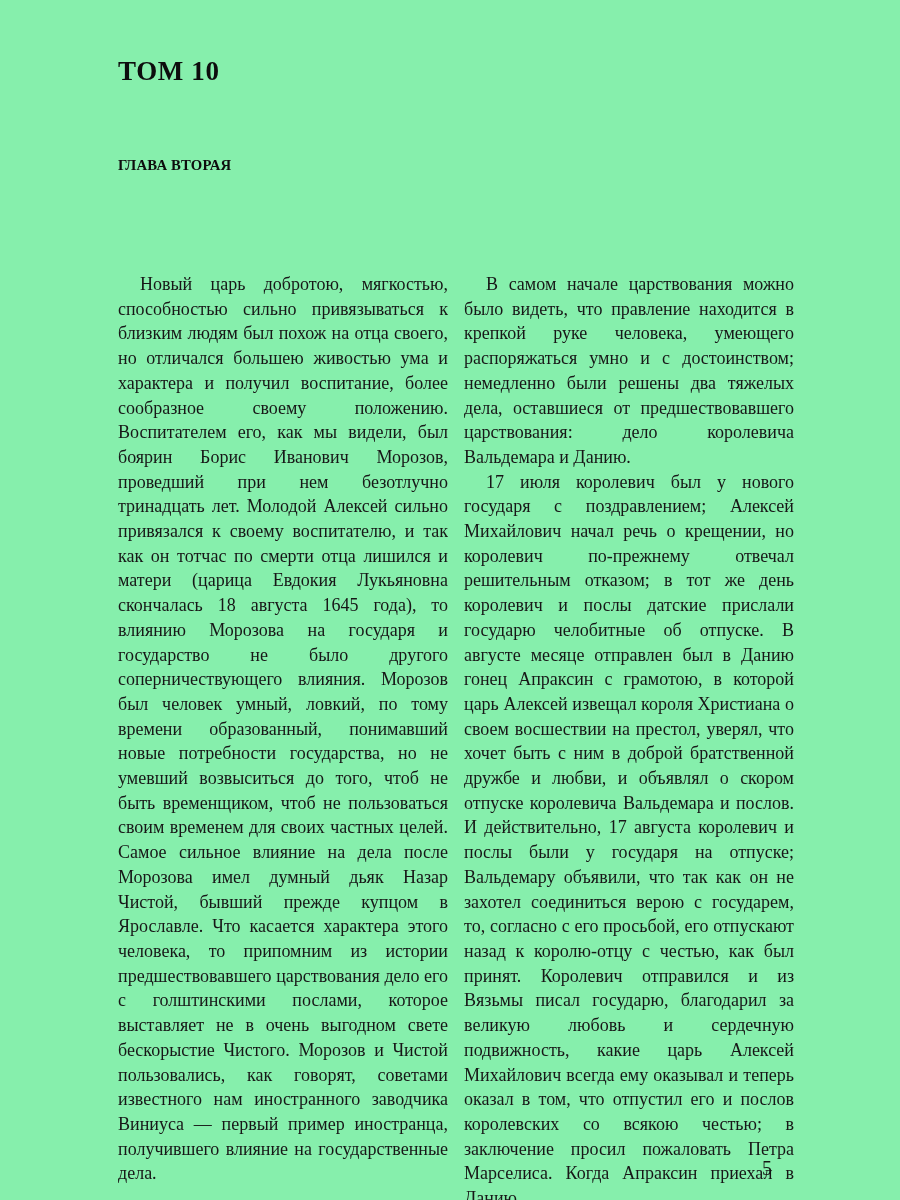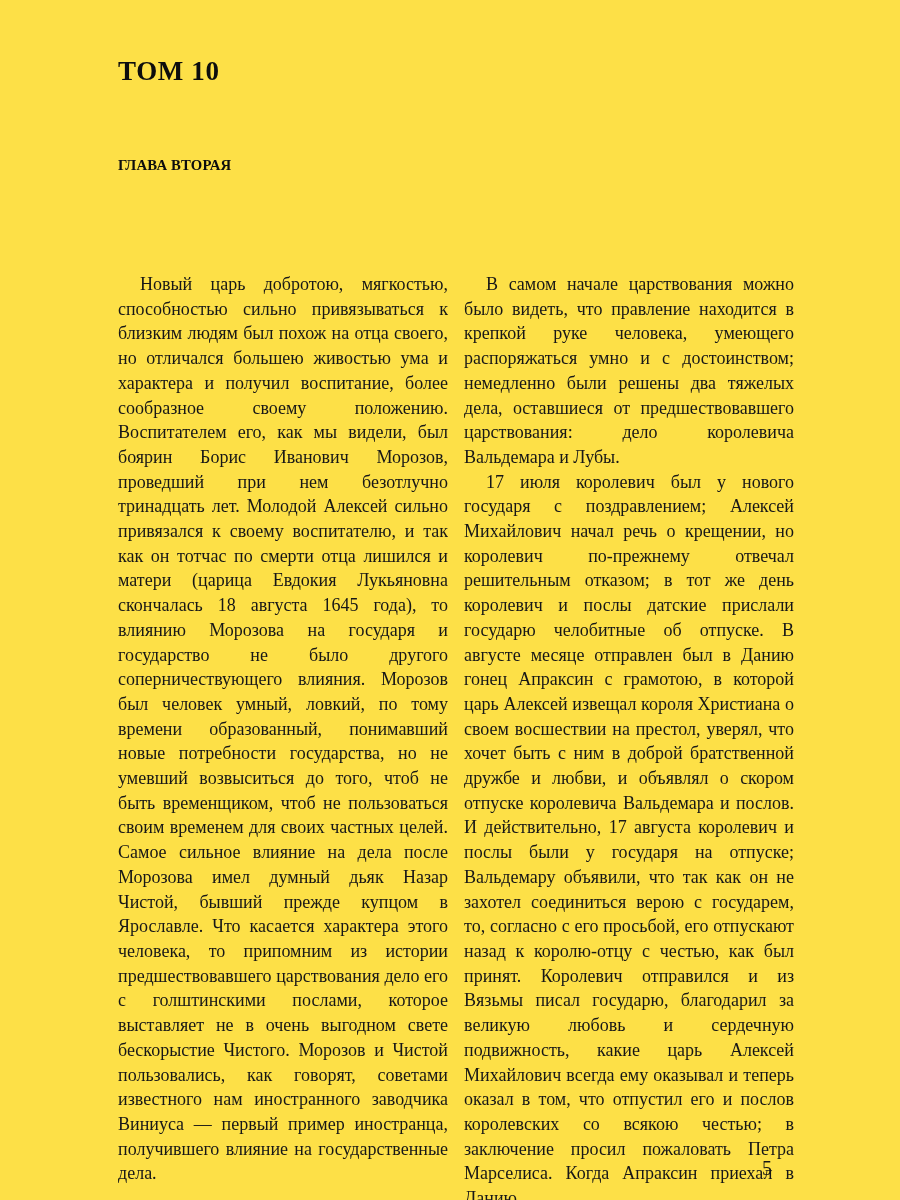--- a/index.html
+++ b/index.html
@@ -14,21 +14,21 @@
     font-family: "Liberation Serif", "DejaVu Serif", serif;
     color: #151515;
     overflow: hidden;
   }
 
   .page {
     position: absolute;
     left: 0; top: 0;
     width: 900px;
     height: 1200px;
-    background: #fde047;
+    background: #86efac;
   }
 
   .volume-title {
     position: absolute;
     left: 118px;
     top: 57px;
     font-size: 27px;
     font-weight: bold;
     letter-spacing: 0.6px;
     line-height: 1.1;
@@ -109,21 +109,21 @@
   <div class="chapter-label">ГЛАВА ВТОРАЯ</div>
 
 
   <div class="columns">
 
     <div class="col col-left">
       <p class="indent">Новый царь добротою, мягкостью, способностью сильно привязываться к близким людям был похож на отца своего, но отличался большею живостью ума и характера и получил воспитание, более сообразное своему положению. Воспитателем его, как мы видели, был боярин Борис Иванович Морозов, проведший при нем безотлучно тринадцать лет. Молодой Алексей сильно привязался к своему воспитателю, и так как он тотчас по смерти отца лишился и матери (царица Евдокия Лукьяновна скончалась 18 августа 1645 года), то влиянию Морозова на государя и государство не было другого соперничествующего влияния. Морозов был человек умный, ловкий, по тому времени образованный, понимавший новые потребности государства, но не умевший возвыситься до того, чтоб не быть временщиком, чтоб не пользоваться своим временем для своих частных целей. Самое сильное влияние на дела после Морозова имел думный дьяк Назар Чистой, бывший прежде купцом в Ярославле. Что касается характера этого человека, то припомним из истории предшествовавшего царствования дело его с голштинскими послами, которое выставляет не в очень выгодном свете бескорыстие Чистого. Морозов и Чистой пользовались, как говорят, советами известного нам иностранного заводчика Виниуса — первый пример иностранца, получившего влияние на государственные дела.</p>
     </div>
 
     <div class="col col-right">
-      <p class="indent">В самом начале царствования можно было видеть, что правление находится в крепкой руке человека, умеющего распоряжаться умно и с достоинством; немедленно были решены два тяжелых дела, оставшиеся от предшествовавшего царствования: дело королевича Вальдемара и Лубы.</p>
+      <p class="indent">В самом начале царствования можно было видеть, что правление находится в крепкой руке человека, умеющего распоряжаться умно и с достоинством; немедленно были решены два тяжелых дела, оставшиеся от предшествовавшего царствования: дело королевича Вальдемара и Данию.</p>
       <p class="indent">17 июля королевич был у нового государя с поздравлением; Алексей Михайлович начал речь о крещении, но королевич по-прежнему отвечал решительным отказом; в тот же день королевич и послы датские прислали государю челобитные об отпуске. В августе месяце отправлен был в Данию гонец Апраксин с грамотою, в которой царь Алексей извещал короля Христиана о своем восшествии на престол, уверял, что хочет быть с ним в доброй братственной дружбе и любви, и объявлял о скором отпуске королевича Вальдемара и послов. И действительно, 17 августа королевич и послы были у государя на отпуске; Вальдемару объявили, что так как он не захотел соединиться верою с государем, то, согласно с его просьбой, его отпускают назад к королю-отцу с честью, как был принят. Королевич отправился и из Вязьмы писал государю, благодарил за великую любовь и сердечную подвижность, какие царь Алексей Михайлович всегда ему оказывал и теперь оказал в том, что отпустил его и послов королевских со всякою честью; в заключение просил пожаловать Петра Марселиса. Когда Апраксин приехал в Данию,</p>
     </div>
 
   </div>
 
   <div class="page-number">5</div>
 
 </div>
 
 </body></html>

